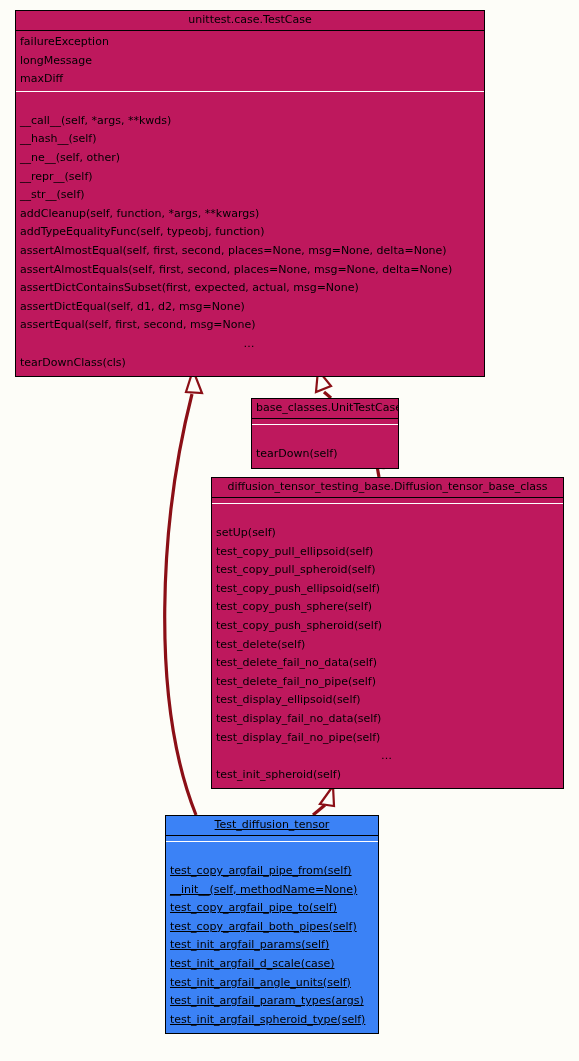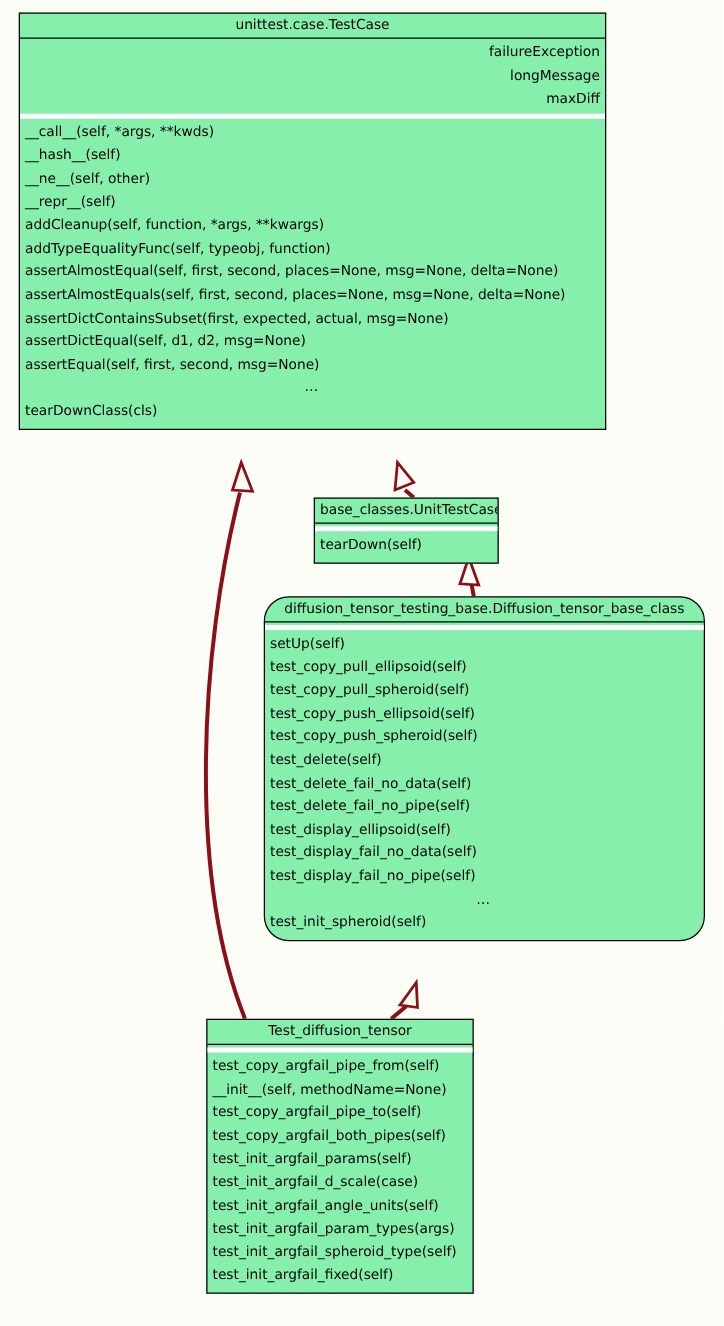--- a/index.html
+++ b/index.html
@@ -20,50 +20,51 @@
     left: 0;
     top: 0;
     width: 579px;
     height: 1061px;
     pointer-events: none;
   }
   .uml-class {
     position: absolute;
     box-sizing: border-box;
     border: 1px solid #000000;
-    background: #86efac;
+    background: #be185d;
     z-index: 5;
   }
   .uml-class.pink {
-    background: #86efac;
+    background: #3b82f6;
+    text-decoration: underline;
   }
   .cls-name {
     box-sizing: border-box;
     text-align: center;
     font-size: 11px;
     line-height: 16px;
     padding: 1px 4px 2px 4px;
     color: #000000;
     border-bottom: 1px solid #000000;
     white-space: nowrap;
     overflow: hidden;
   }
   .cls-attrs {
     box-sizing: border-box;
-    border-bottom: 4px solid #ffffff;
+    border-bottom: 1px solid #ffffff;
     padding: 2px 0 2px 0;
-    text-align: right;
   }
   .cls-attrs.empty {
     padding: 0;
     height: 6px;
   }
   .cls-ops {
     box-sizing: border-box;
     padding: 2px 0 4px 0;
+    margin-top: 18px;
   }
   .row {
     font-size: 11px;
     line-height: 18.6px;
     padding: 0 4px;
     color: #000000;
     white-space: nowrap;
     overflow: hidden;
     text-overflow: clip;
   }
@@ -82,21 +83,20 @@
   #box-unittestcase {
     left: 251px;
     top: 398px;
     width: 148px;
   }
   
   #box-dtbase {
     left: 211px;
     top: 477px;
     width: 353px;
-    border-radius: 20px;
   }
   
   #box-testdt {
     left: 165px;
     top: 815px;
     width: 214px;
   }
 </style>
 </head>
 <body>
@@ -123,20 +123,21 @@
     <div class="cls-attrs">
       <div class="row">failureException</div>
       <div class="row">longMessage</div>
       <div class="row">maxDiff</div>
     </div>
     <div class="cls-ops">
       <div class="row">__call__(self, *args, **kwds)</div>
       <div class="row">__hash__(self)</div>
       <div class="row">__ne__(self, other)</div>
       <div class="row">__repr__(self)</div>
+      <div class="row">__str__(self)</div>
       <div class="row">addCleanup(self, function, *args, **kwargs)</div>
       <div class="row">addTypeEqualityFunc(self, typeobj, function)</div>
       <div class="row">assertAlmostEqual(self, first, second, places=None, msg=None, delta=None)</div>
       <div class="row">assertAlmostEquals(self, first, second, places=None, msg=None, delta=None)</div>
       <div class="row">assertDictContainsSubset(first, expected, actual, msg=None)</div>
       <div class="row">assertDictEqual(self, d1, d2, msg=None)</div>
       <div class="row">assertEqual(self, first, second, msg=None)</div>
       <div class="row ellipsis">…</div>
       <div class="row">tearDownClass(cls)</div>
     </div>
@@ -151,20 +152,21 @@
   </div>
 
   <div class="uml-class" id="box-dtbase">
     <div class="cls-name">diffusion_tensor_testing_base.Diffusion_tensor_base_class</div>
     <div class="cls-attrs empty"></div>
     <div class="cls-ops">
       <div class="row">setUp(self)</div>
       <div class="row">test_copy_pull_ellipsoid(self)</div>
       <div class="row">test_copy_pull_spheroid(self)</div>
       <div class="row">test_copy_push_ellipsoid(self)</div>
+      <div class="row">test_copy_push_sphere(self)</div>
       <div class="row">test_copy_push_spheroid(self)</div>
       <div class="row">test_delete(self)</div>
       <div class="row">test_delete_fail_no_data(self)</div>
       <div class="row">test_delete_fail_no_pipe(self)</div>
       <div class="row">test_display_ellipsoid(self)</div>
       <div class="row">test_display_fail_no_data(self)</div>
       <div class="row">test_display_fail_no_pipe(self)</div>
       <div class="row ellipsis">…</div>
       <div class="row">test_init_spheroid(self)</div>
     </div>
@@ -176,17 +178,16 @@
     <div class="cls-ops">
       <div class="row">test_copy_argfail_pipe_from(self)</div>
       <div class="row">__init__(self, methodName=None)</div>
       <div class="row">test_copy_argfail_pipe_to(self)</div>
       <div class="row">test_copy_argfail_both_pipes(self)</div>
       <div class="row">test_init_argfail_params(self)</div>
       <div class="row">test_init_argfail_d_scale(case)</div>
       <div class="row">test_init_argfail_angle_units(self)</div>
       <div class="row">test_init_argfail_param_types(args)</div>
       <div class="row">test_init_argfail_spheroid_type(self)</div>
-      <div class="row">test_init_argfail_fixed(self)</div>
     </div>
   </div>
 
 </div>
 
 </body></html>

